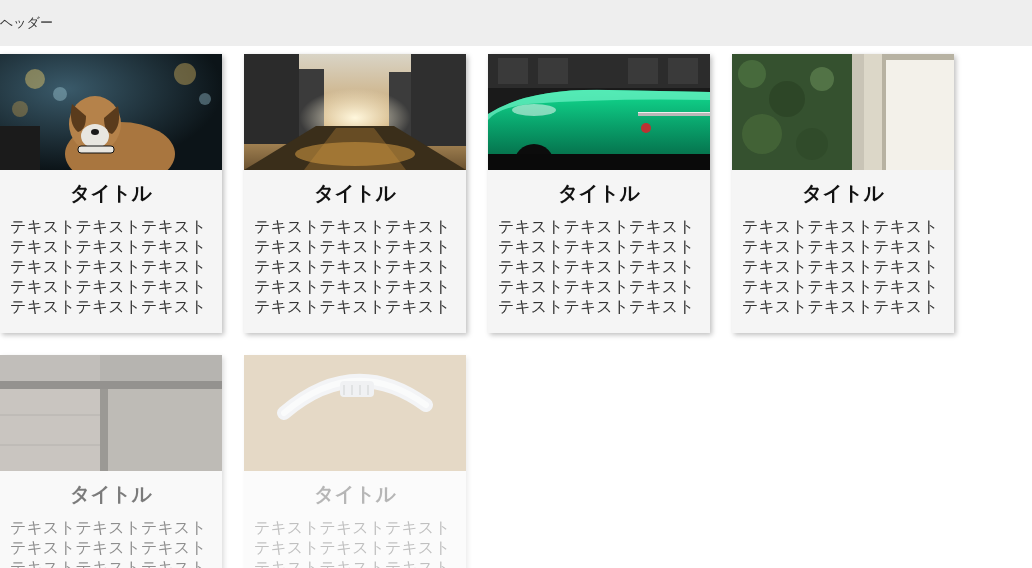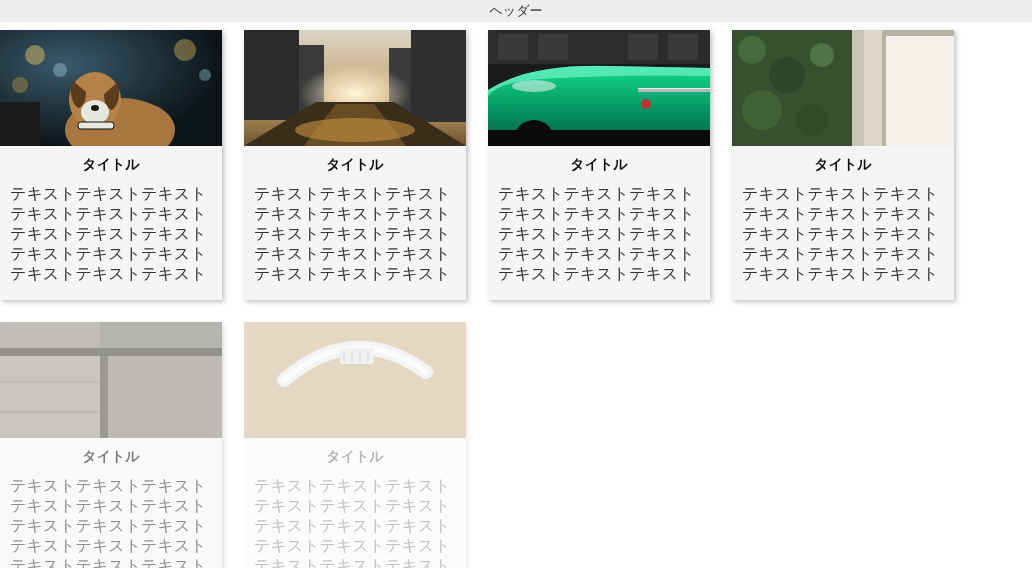--- a/index.html
+++ b/index.html
@@ -3,22 +3,21 @@
   <meta charset="utf-8">
   <style>
     * { margin: 0; padding: 0; box-sizing: border-box; }
     body {
       font-family: "Hiragino Kaku Gothic Pro", "Meiryo", sans-serif;
       background: #ffffff;
       width: 1032px;
     }
     .header, .footer {
       background: #eeeeee;
-      text-align: center;
-      padding: 2px 0;
+      padding: 14px 0;
       font-size: 13px;
       color: #333;
     }
     .grid {
       display: flex;
       flex-wrap: wrap;
       gap: 22px;
       padding: 8px 0 8px 0;
     }
     .card {
@@ -35,21 +34,21 @@
       overflow: hidden;
       position: relative;
     }
     .card .thumb svg { display: block; width: 100%; height: 100%; }
     .card .body {
       padding: 10px 10px 16px 10px;
     }
     .card .title {
       text-align: center;
       font-weight: bold;
-      font-size: 14px;
+      font-size: 20px;
       margin-bottom: 10px;
       color: #111;
     }
     .card .text {
       font-size: 16px;
       line-height: 1.25;
       color: #333;
       word-break: break-all;
     }
   </style>

